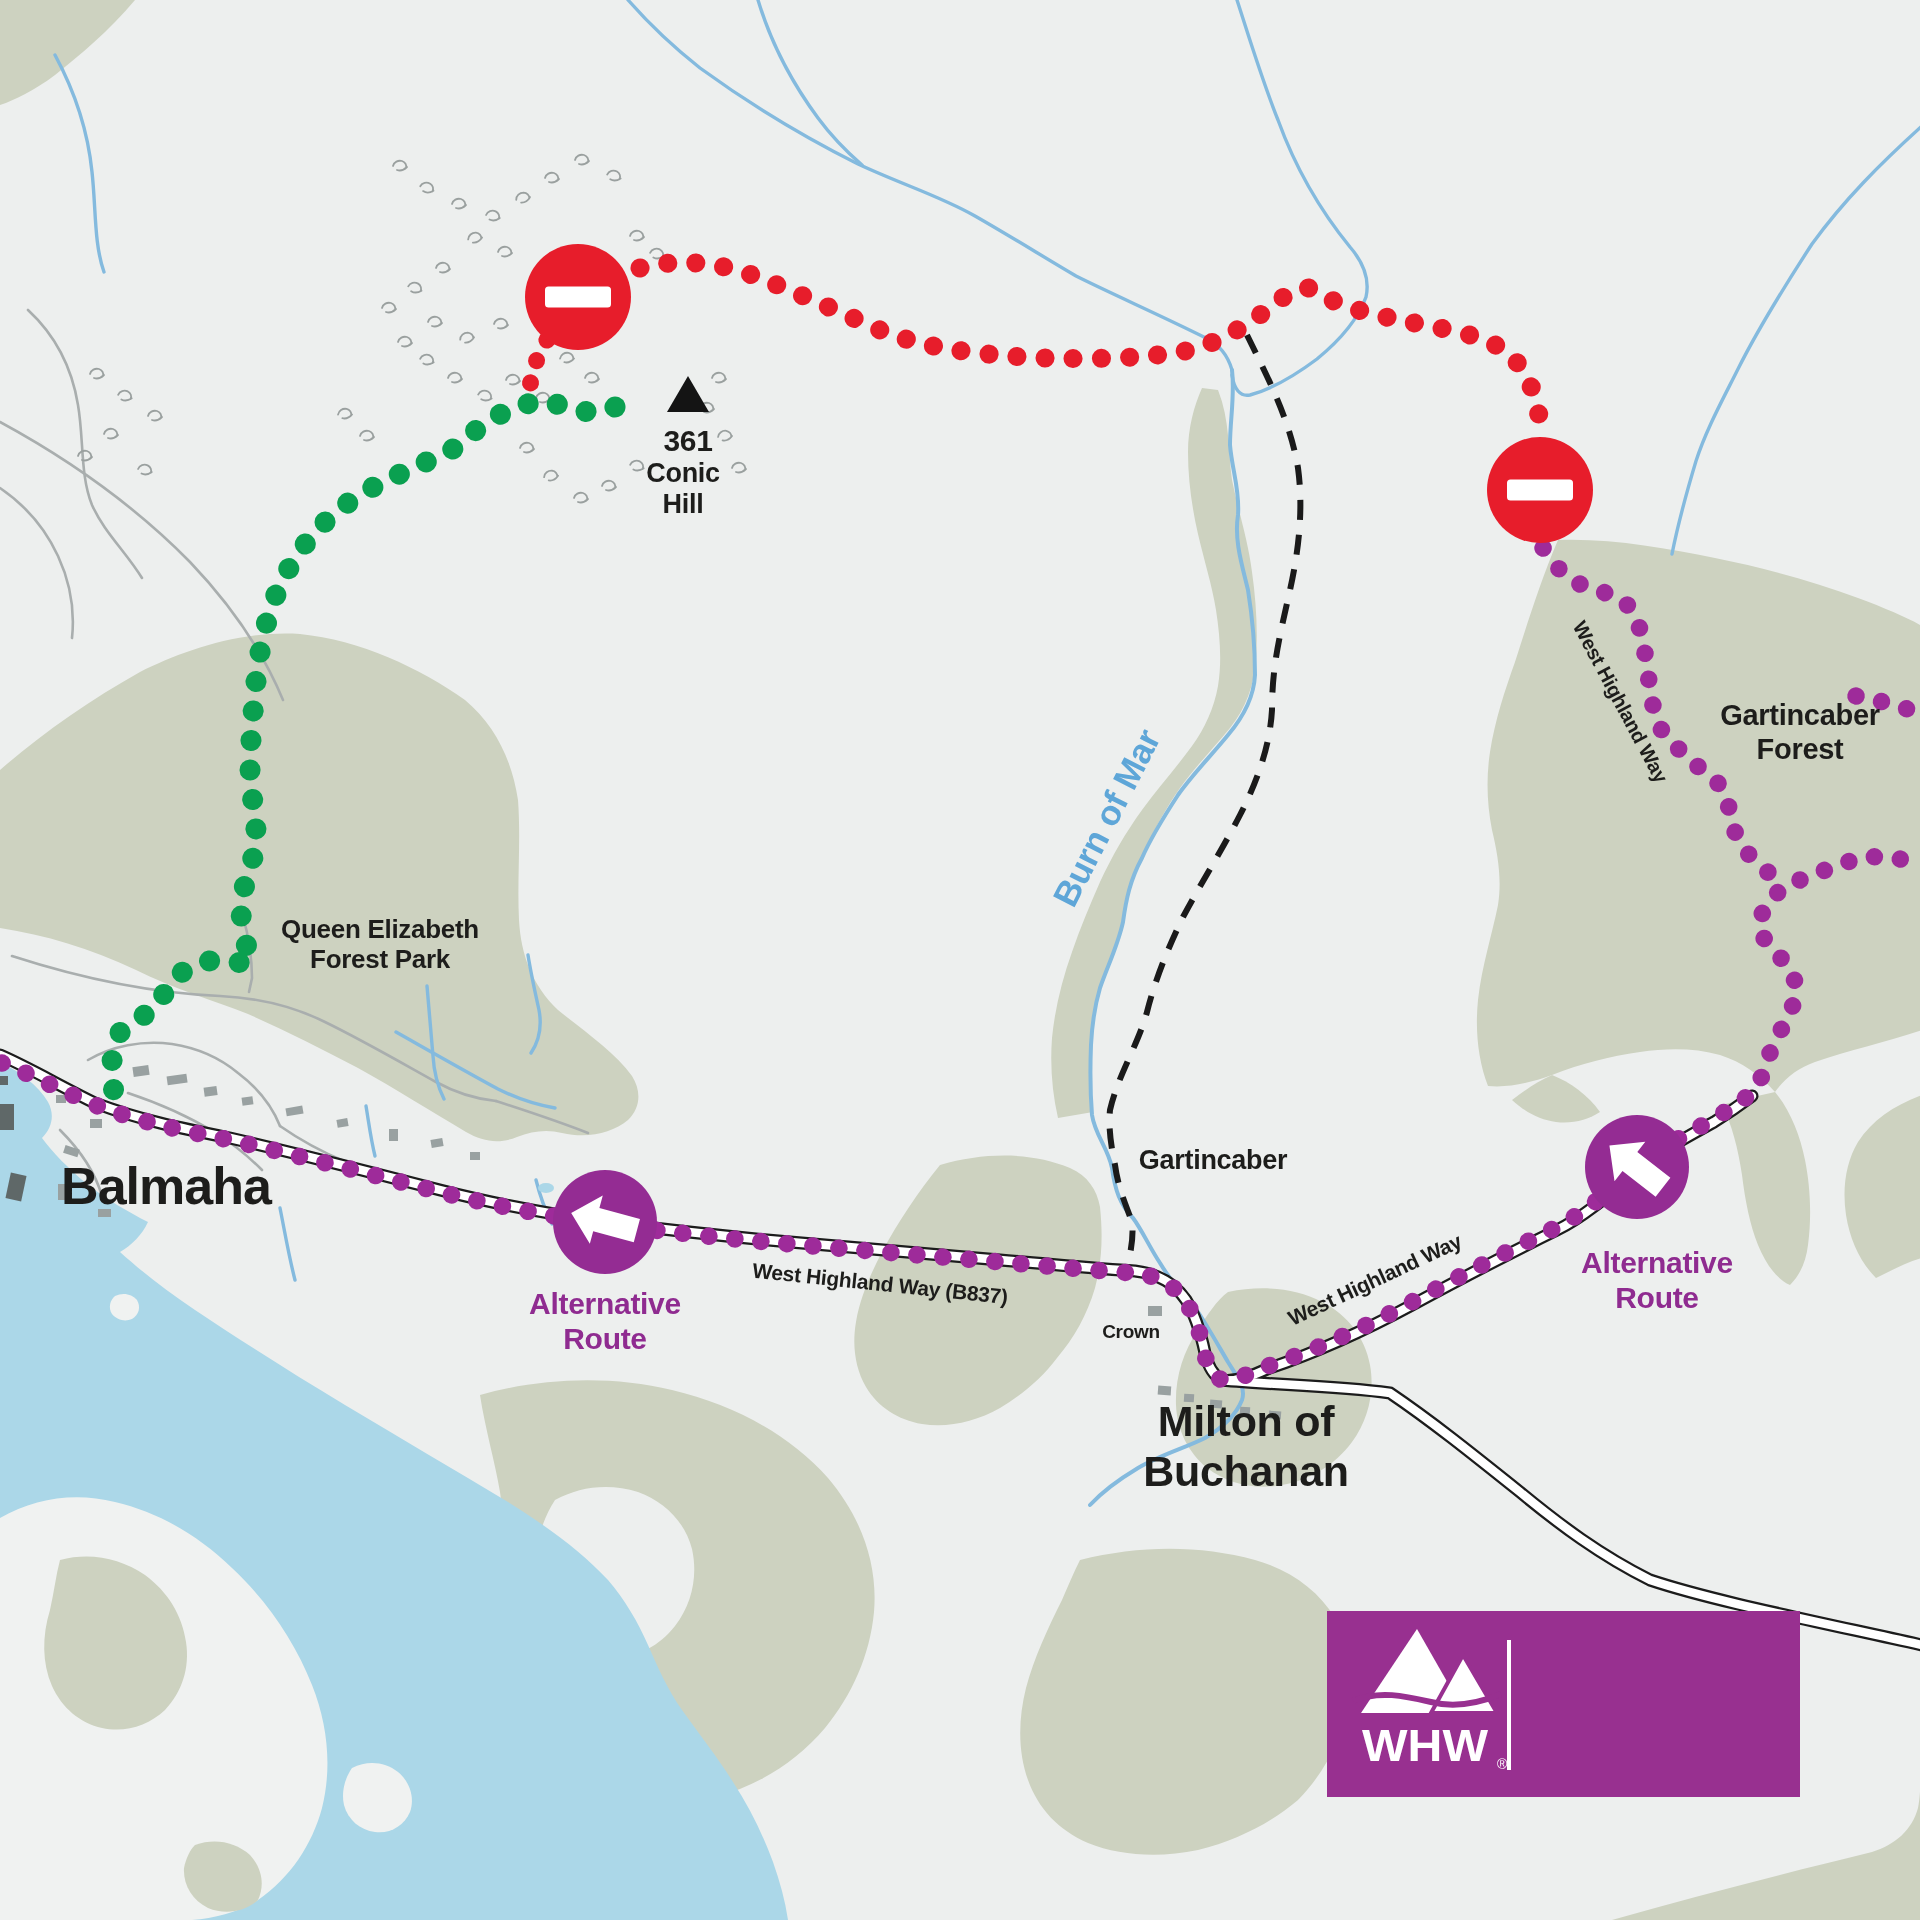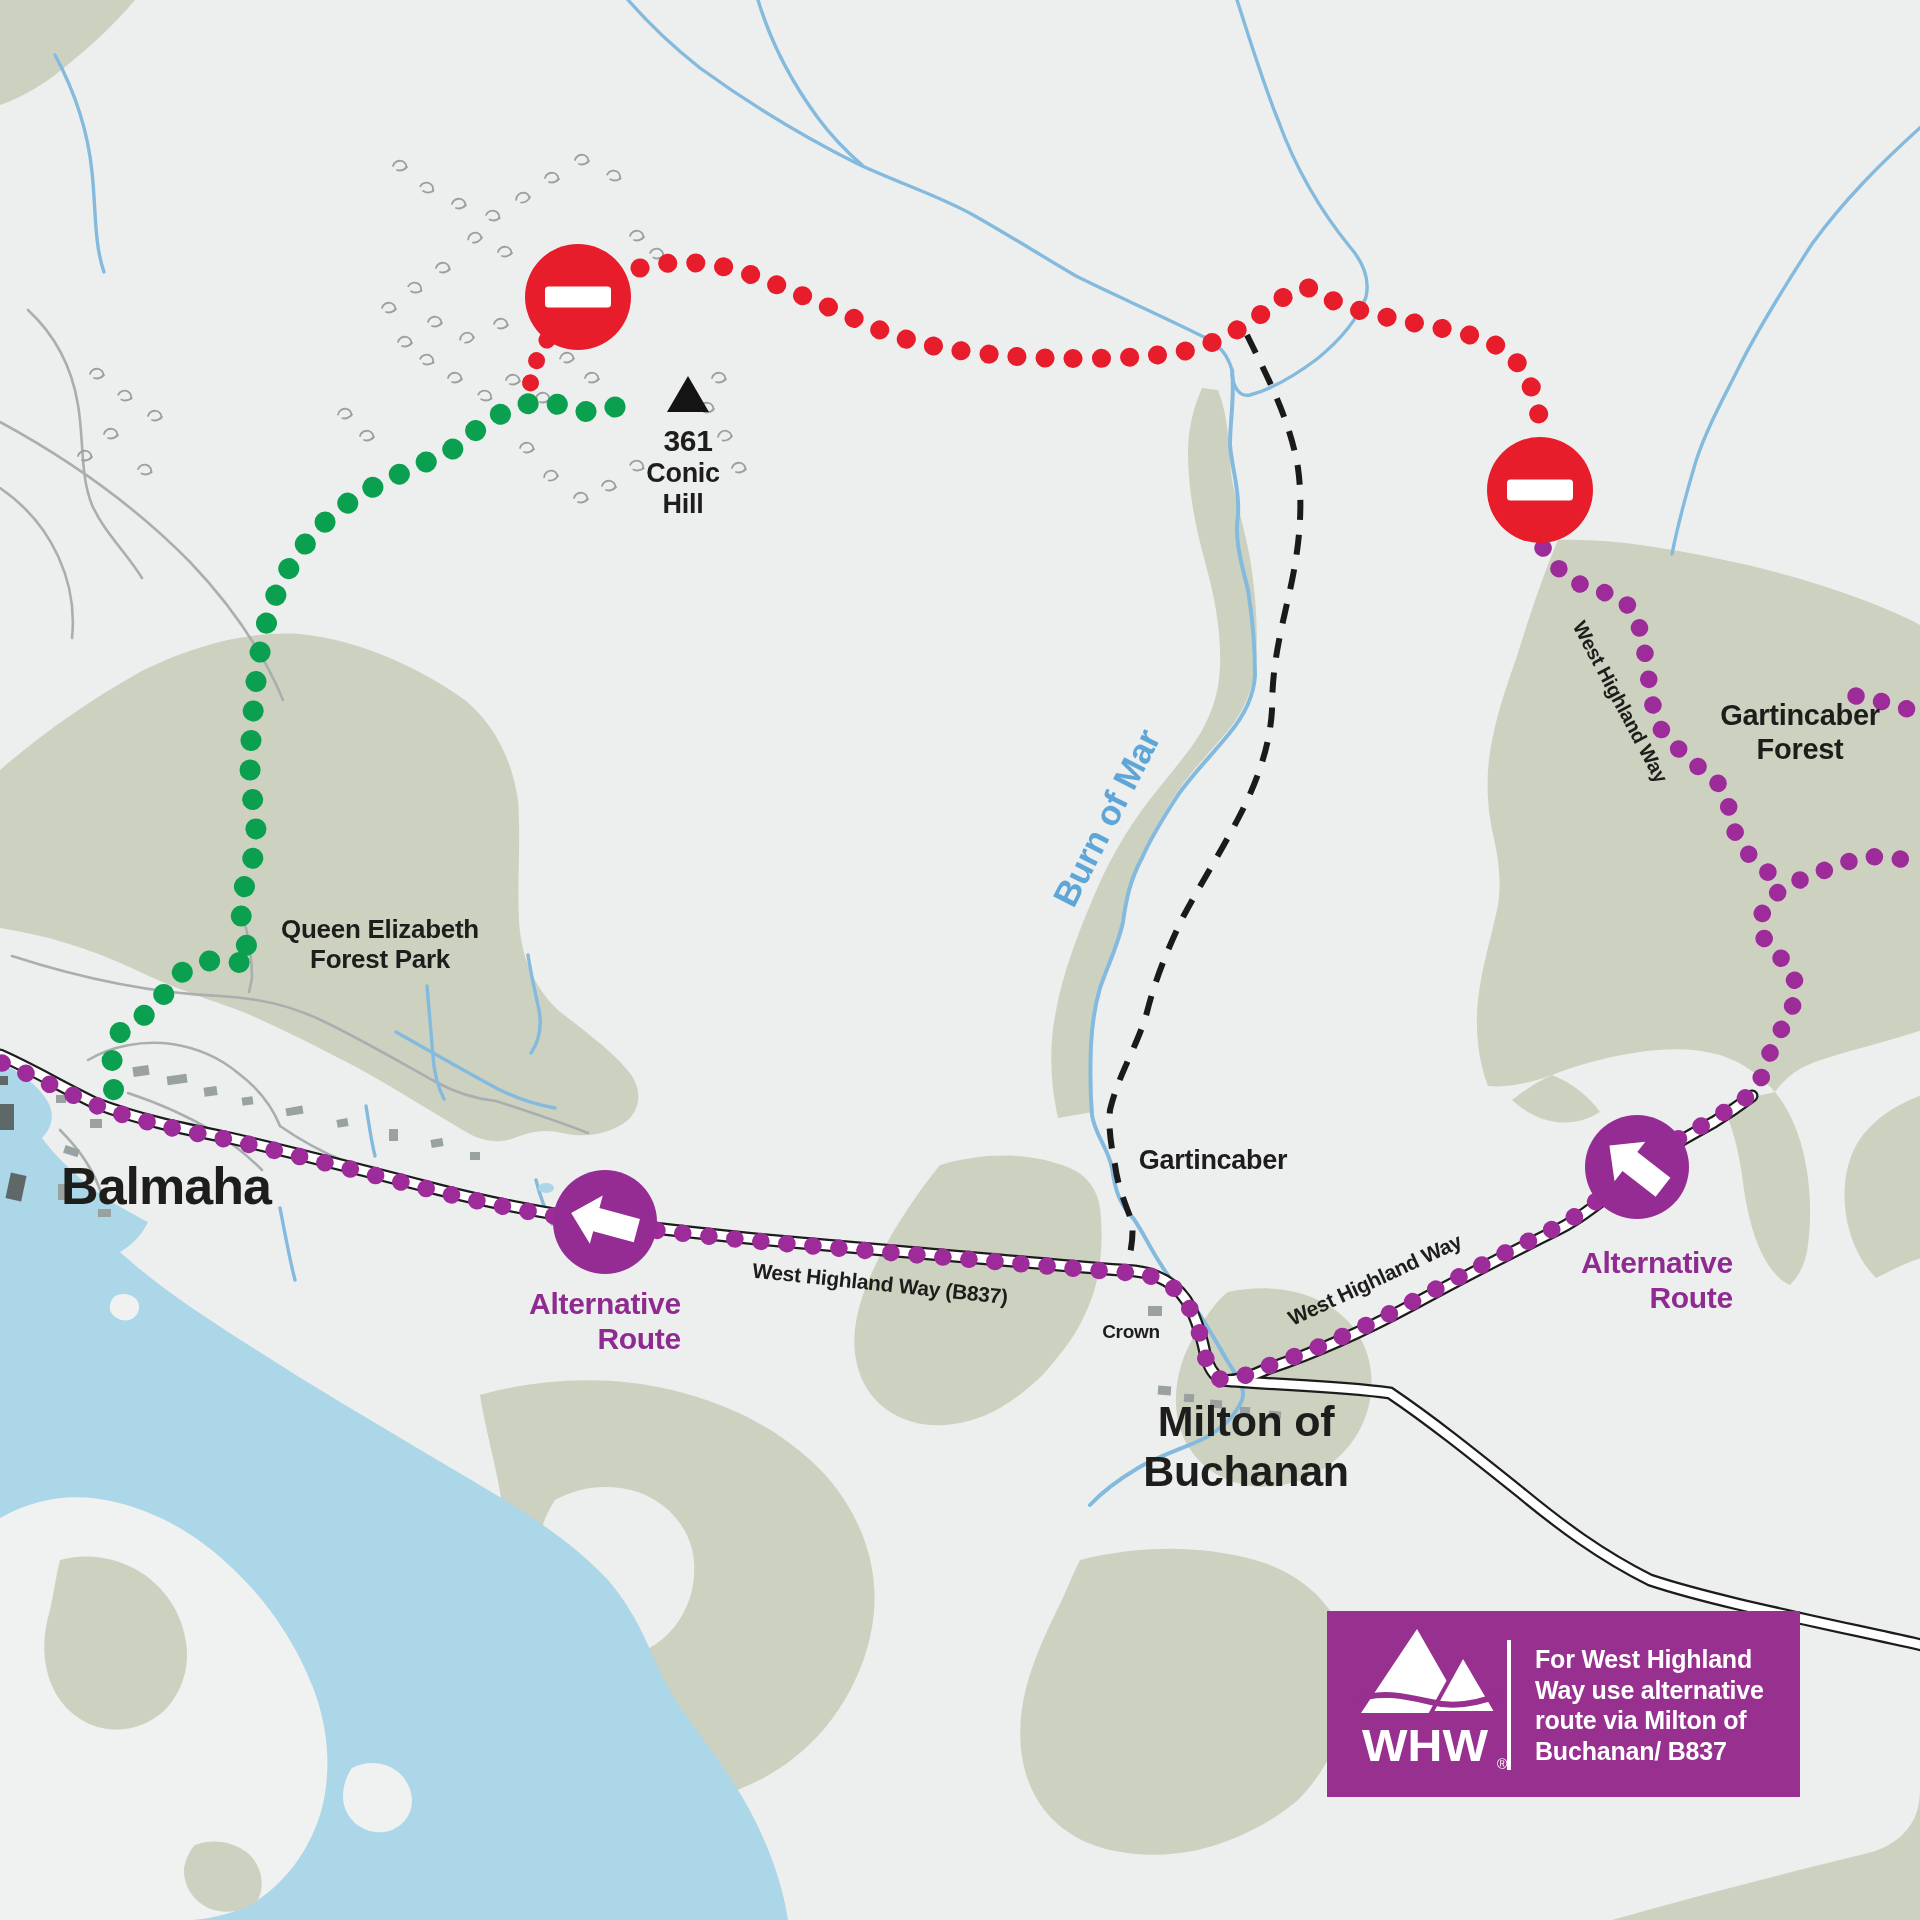--- a/index.html
+++ b/index.html
@@ -2,21 +2,21 @@
 <html><head>
 <meta charset="utf-8">
 <style>
   html,body{margin:0;padding:0;background:#dfe2e1;}
   #stage{position:relative;width:1920px;height:1920px;background:#edefee;overflow:hidden;
          font-family:"Liberation Sans",sans-serif;}
   #stage svg{position:absolute;left:0;top:0;}
   .lbl{position:absolute;transform:translate(-50%,-50%);color:#1d1d1b;font-weight:bold;
        white-space:pre-line;text-align:center;line-height:1.16;letter-spacing:-0.3px;}
   .lbl.rot{transform-origin:center center;}
-  .purple{color:#8f2b90;text-align:right;}
+  .purple{color:#8f2b90;}
   .blue{color:#5ea6d8;}
   .badge{position:absolute;left:1327px;top:1611px;width:473px;height:186px;background:#983090;}
   .badge-msg{position:absolute;left:208px;top:33px;color:#ffffff;font-weight:bold;font-size:25px;
              line-height:1.22;white-space:pre-line;letter-spacing:-0.2px;}
   .footer{position:absolute;left:1410px;top:1876px;transform:translate(-50%,-50%);
           color:#47565e;font-size:29px;white-space:nowrap;}
 </style>
 </head>
 <body>
 
@@ -233,20 +233,16 @@
 
 <div class="badge">
   <svg width="473" height="186" viewBox="0 0 473 186">
     <path d="M34 102 L90 18 L138 102 Z" fill="#ffffff"></path>
     <path d="M104 102 L136 44 L170 102 Z" fill="#ffffff" stroke="#983090" stroke-width="4"></path>
     <path d="M26 90 C52 79 78 85 104 91 C128 97 150 93 174 83" stroke="#983090" stroke-width="6" fill="none"></path>
     <text x="98" y="150" text-anchor="middle" font-family="Liberation Sans, sans-serif" font-size="44" font-weight="bold" fill="#ffffff" textLength="126" lengthAdjust="spacingAndGlyphs">WHW</text>
     <text x="170" y="158" font-family="Liberation Sans, sans-serif" font-size="14" fill="#ffffff">®</text>
     <rect x="180" y="29" width="4" height="130" fill="#ffffff"></rect>
   </svg>
-  <div class="badge-msg">For West Highland
-Way use alternative
-route via Milton of
-Buchanan/ B837</div>
 </div>
 
 
 </div>
 
 </body></html>

